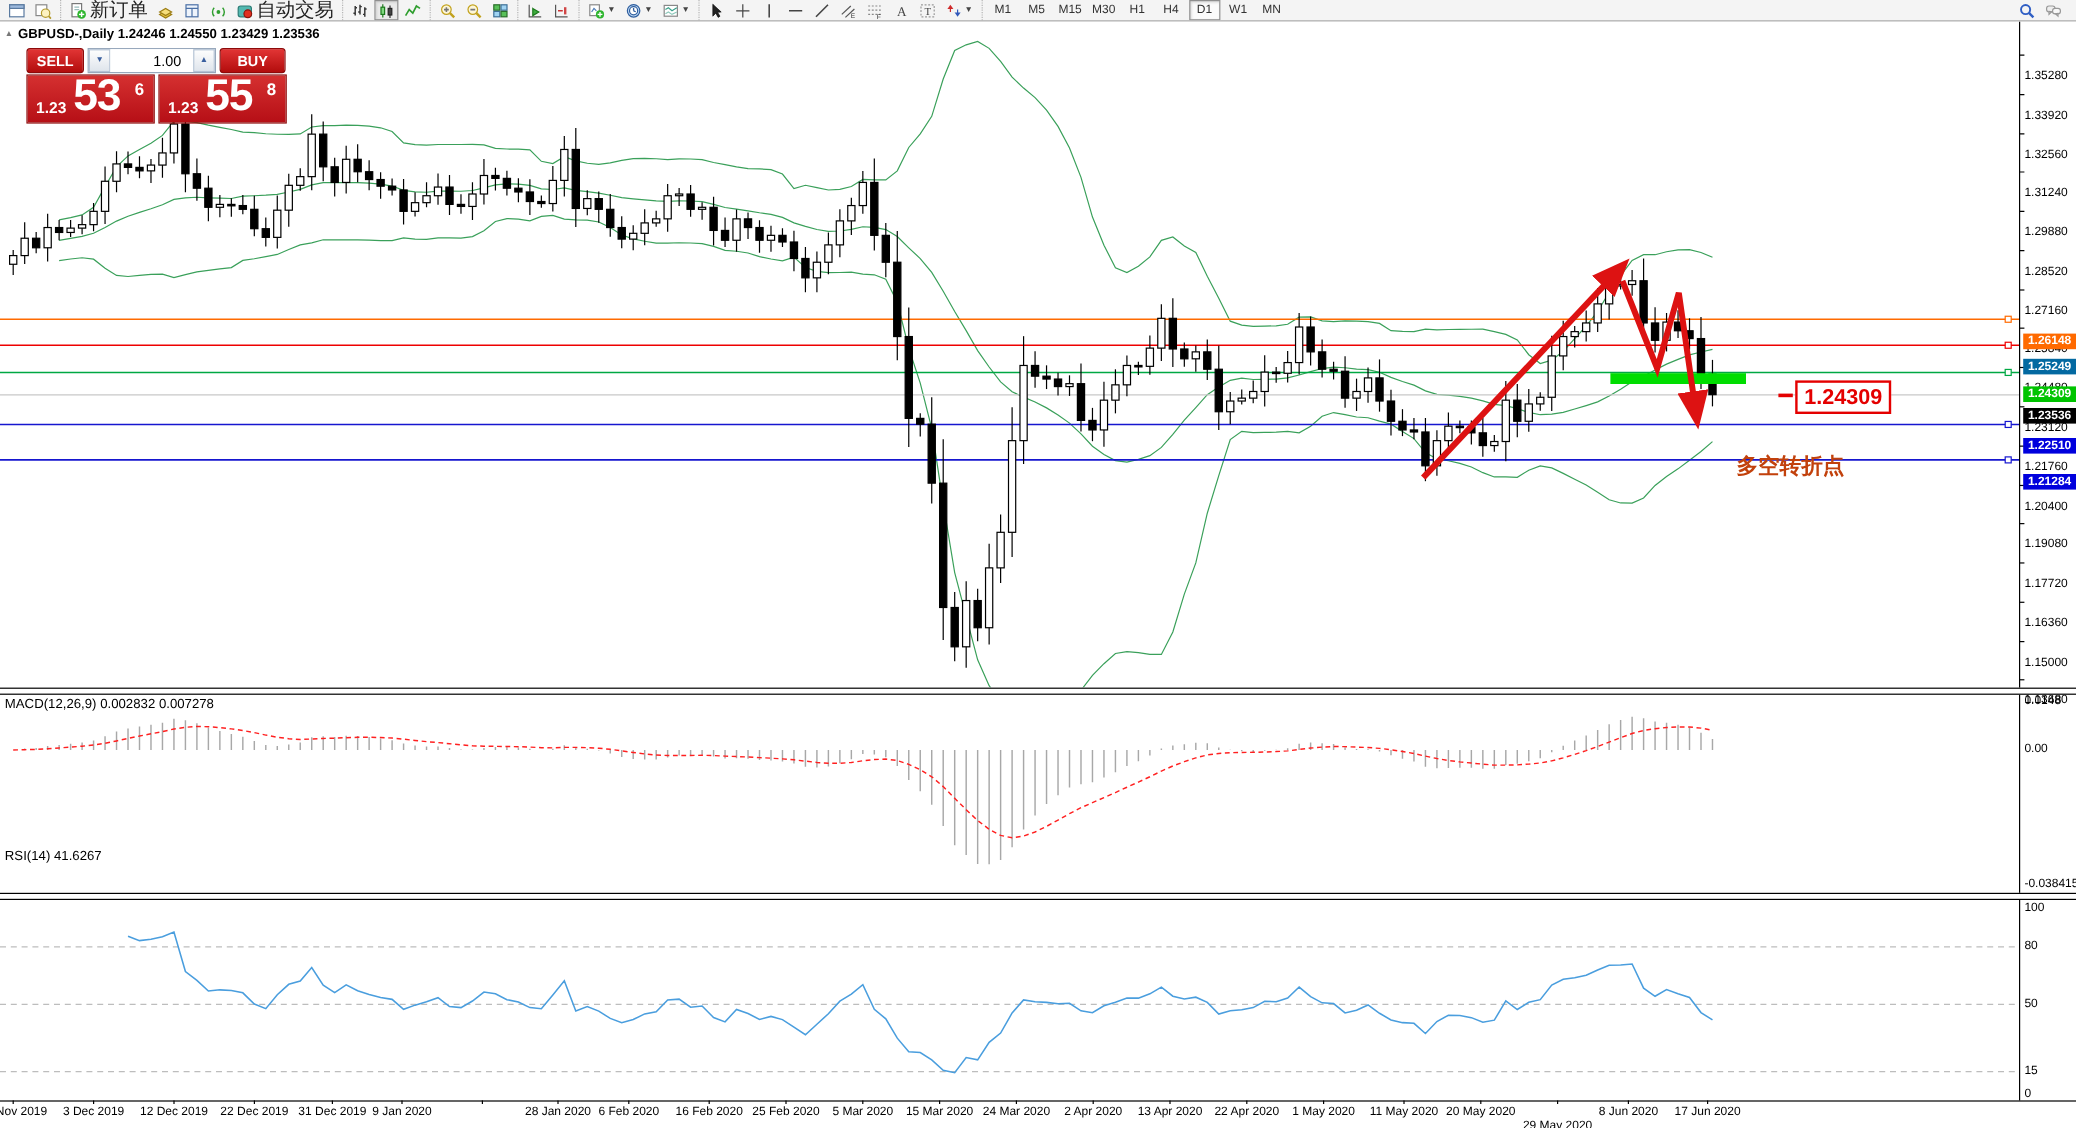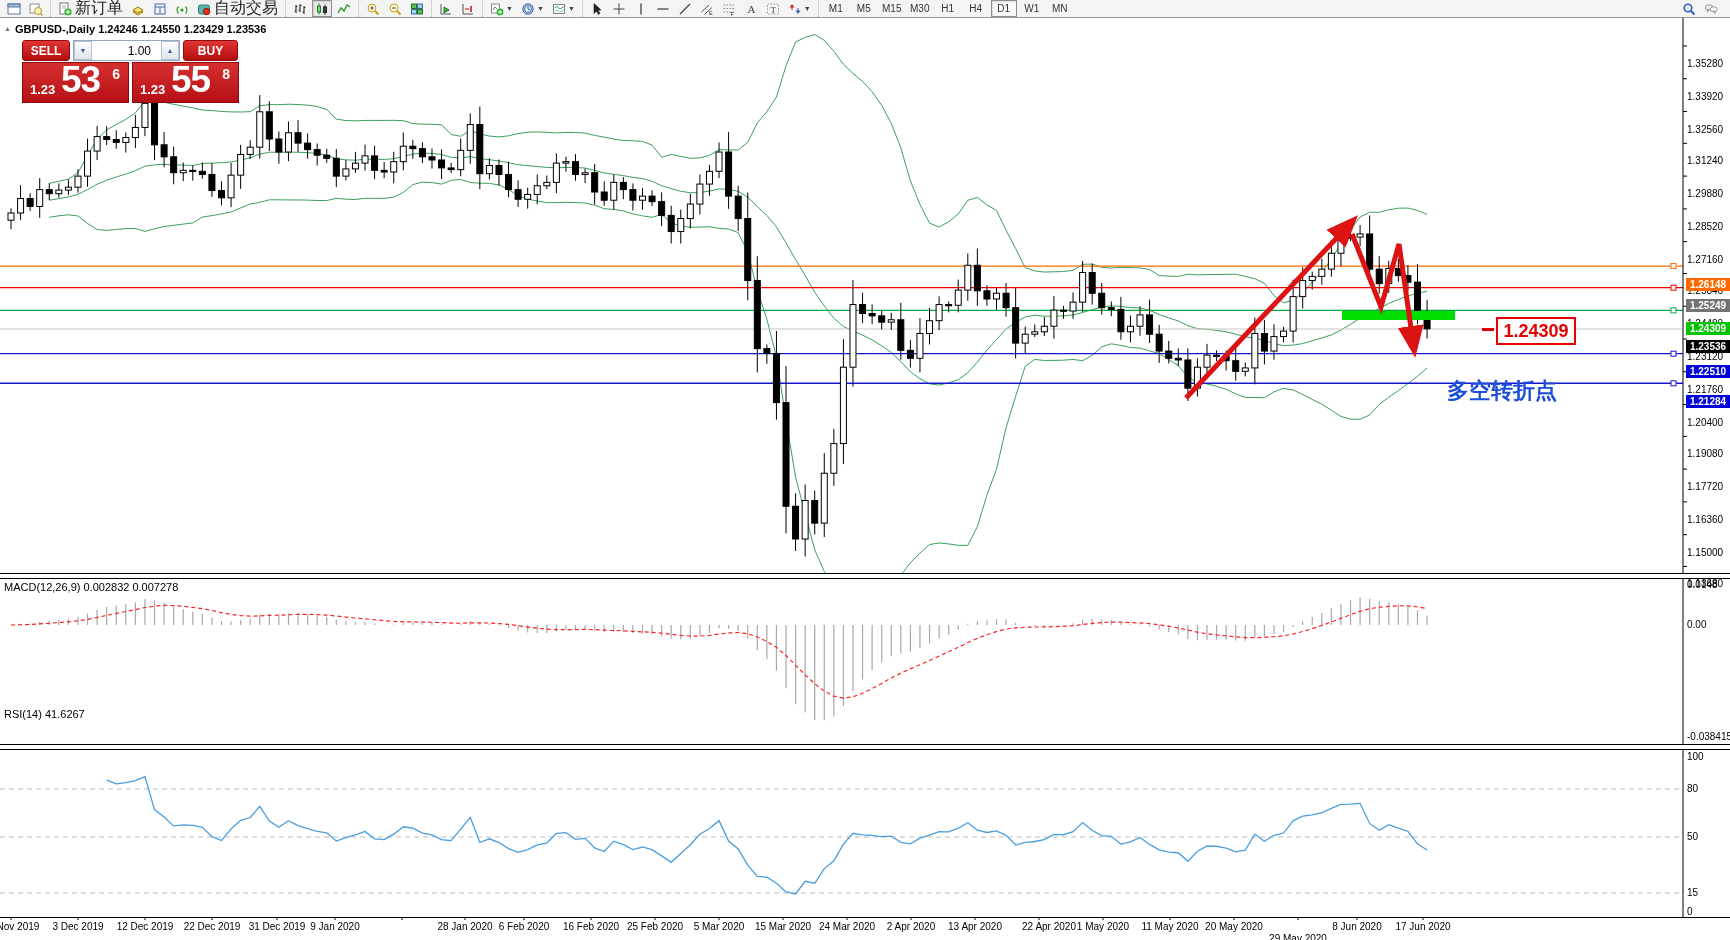--- a/index.html
+++ b/index.html
@@ -48,21 +48,21 @@
   #trade-row2{display:flex;margin-top:1px;height:41px;}
   .px-box{width:105px;background:linear-gradient(#d53030,#b60f16);border:1px solid #8e0a0a;color:#fff;position:relative;}
   .px-box+.px-box{margin-left:3px;}
   .px-base{position:absolute;left:7px;bottom:5px;font-size:13px;font-weight:bold;}
   .px-big{position:absolute;left:38px;top:-4px;font-size:37px;font-weight:bold;letter-spacing:-1px;}
   .px-sup{position:absolute;right:8px;top:3px;font-size:14px;font-weight:bold;}
   
   #price-note-box{position:absolute;left:1496px;top:299px;width:76px;height:24px;border:2px solid #e40000;
     background:#fff;color:#e40000;font-size:18px;font-weight:bold;text-align:center;line-height:24px;z-index:7;}
   #note-dash{position:absolute;left:1482px;top:310px;width:12px;height:3px;background:#e40000;z-index:7;}
-  #zh-note{position:absolute;left:1447px;top:358px;font-size:22px;font-weight:bold;color:#1d4ed8;z-index:7;white-space:nowrap;}
+  #zh-note{position:absolute;left:1447px;top:358px;font-size:18px;font-weight:bold;color:#c2410c;z-index:7;white-space:nowrap;}
 </style>
 </head>
 <body>
 <div id="app">
 
 <div id="toolbar">
       <div class="tb-group">
         <div class="tb-btn">
           <span class="ic"><svg viewBox="0 0 14 14" width="14" height="14">
               <rect x="1" y="2" width="12" height="10" fill="#fff" stroke="#5a7aa0"></rect>
@@ -914,21 +914,21 @@
         <span class="ylab" style="top: 300.241px;">1.24480</span>
         <span class="ylab" style="top: 333.012px;">1.23120</span>
         <span class="ylab" style="top: 365.783px;">1.21760</span>
         <span class="ylab" style="top: 398.554px;">1.20400</span>
         <span class="ylab" style="top: 430.361px;">1.19080</span>
         <span class="ylab" style="top: 463.133px;">1.17720</span>
         <span class="ylab" style="top: 495.904px;">1.16360</span>
         <span class="ylab" style="top: 528.675px;">1.15000</span>
         <span class="ylab" style="top: 560.482px;">1.13680</span>
         <span class="ylab-box" style="top: 259.548px; background: rgb(255, 106, 0);">1.26148</span>
-        <span class="ylab-box" style="top: 281.211px; background: #737373;">1.25249</span>
+        <span class="ylab-box" style="top: 281.211px; background: #0369a1;">1.25249</span>
         <span class="ylab-box" style="top: 303.861px; background: rgb(0, 196, 0);">1.24309</span>
         <span class="ylab-box" style="top: 322.488px; background: rgb(0, 0, 0);">1.23536</span>
         <span class="ylab-box" style="top: 347.211px; background: rgb(0, 0, 221);">1.22510</span>
         <span class="ylab-box" style="top: 376.753px; background: rgb(0, 0, 221);">1.21284</span>
       </div>
   <div id="xlabels">
         <span class="xlab" style="left: 11px;">22 Nov 2019</span>
         <span class="xlab" style="left: 78px;">3 Dec 2019</span>
         <span class="xlab" style="left: 145px;">12 Dec 2019</span>
         <span class="xlab" style="left: 212px;">22 Dec 2019</span>
@@ -937,21 +937,21 @@
         <span class="xlab" style="left: 421px; margin-top: 32px;">19 Jan 2020</span>
         <span class="xlab" style="left: 465px;">28 Jan 2020</span>
         <span class="xlab" style="left: 524px;">6 Feb 2020</span>
         <span class="xlab" style="left: 591px;">16 Feb 2020</span>
         <span class="xlab" style="left: 655px;">25 Feb 2020</span>
         <span class="xlab" style="left: 719px;">5 Mar 2020</span>
         <span class="xlab" style="left: 783px;">15 Mar 2020</span>
         <span class="xlab" style="left: 847px;">24 Mar 2020</span>
         <span class="xlab" style="left: 911px;">2 Apr 2020</span>
         <span class="xlab" style="left: 975px;">13 Apr 2020</span>
-        <span class="xlab" style="left: 1039px; margin-left: 10px;">22 Apr 2020</span>
+        <span class="xlab" style="left: 1039px;">22 Apr 2020</span>
         <span class="xlab" style="left: 1103px;">1 May 2020</span>
         <span class="xlab" style="left: 1170px;">11 May 2020</span>
         <span class="xlab" style="left: 1234px;">20 May 2020</span>
         <span class="xlab" style="left: 1298px; margin-top: 12px;">29 May 2020</span>
         <span class="xlab" style="left: 1357px;">8 Jun 2020</span>
         <span class="xlab" style="left: 1423px;">17 Jun 2020</span>
       </div>
   <div id="sublabels">
         <span class="ylab" style="top: 561px;">0.0148</span>
         <span class="ylab" style="top: 601px;">0.00</span>

